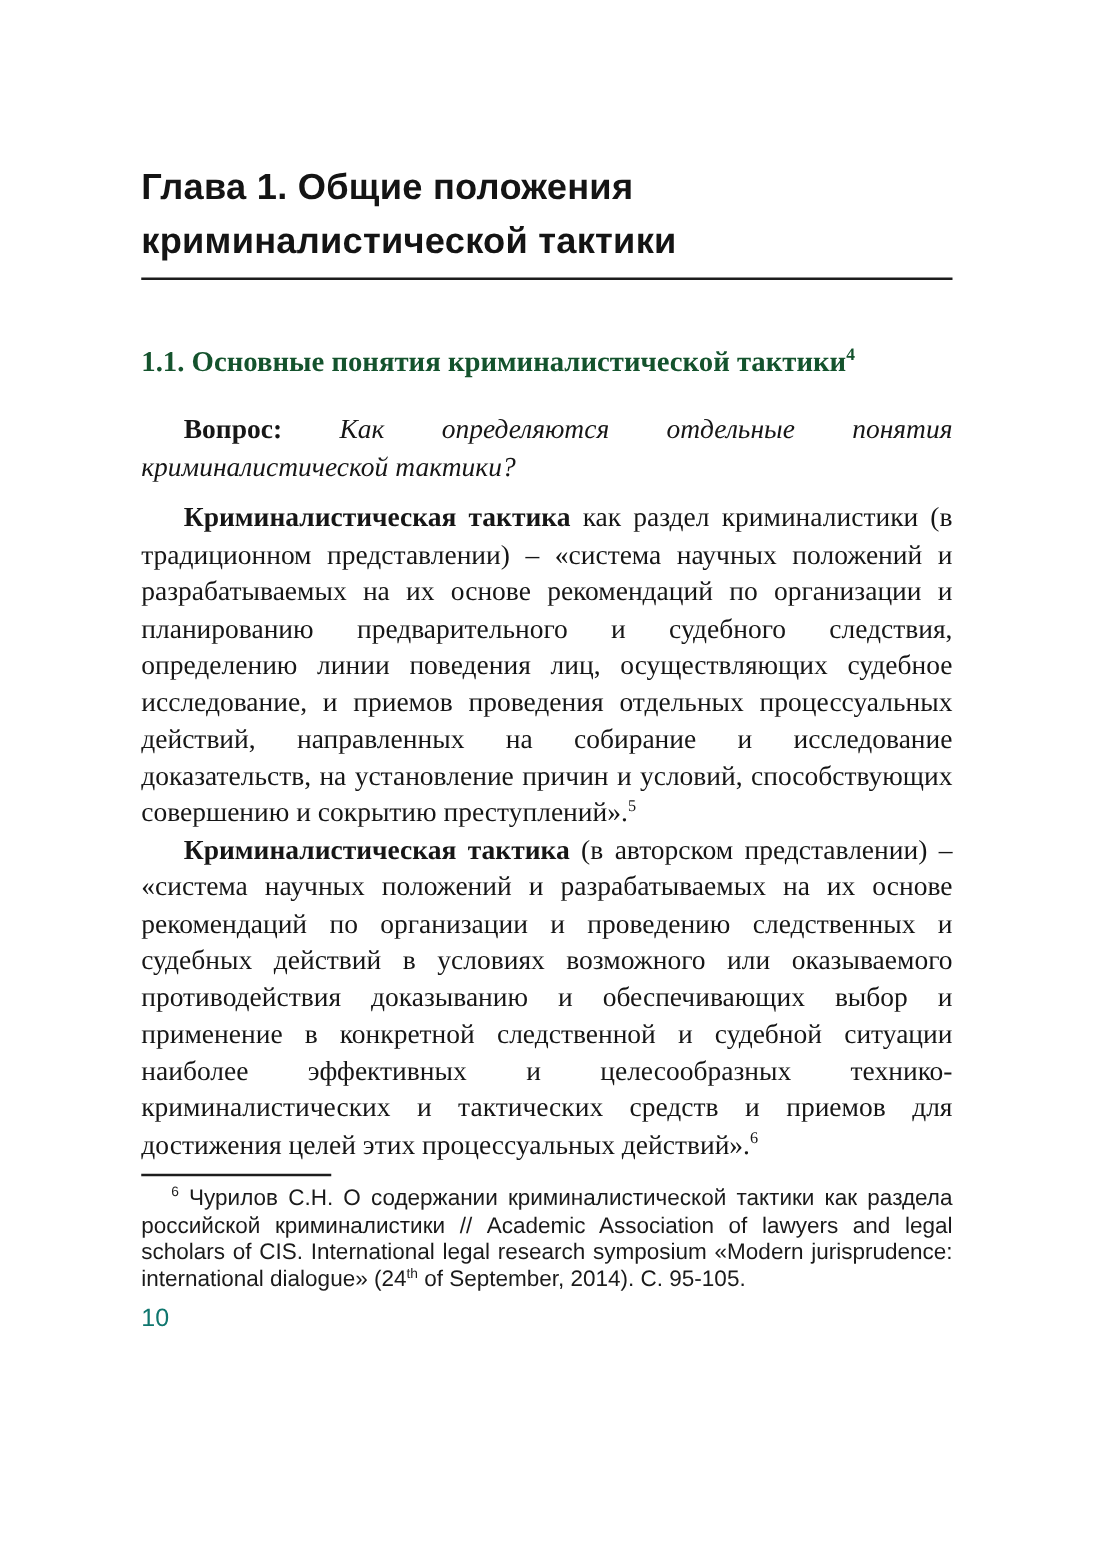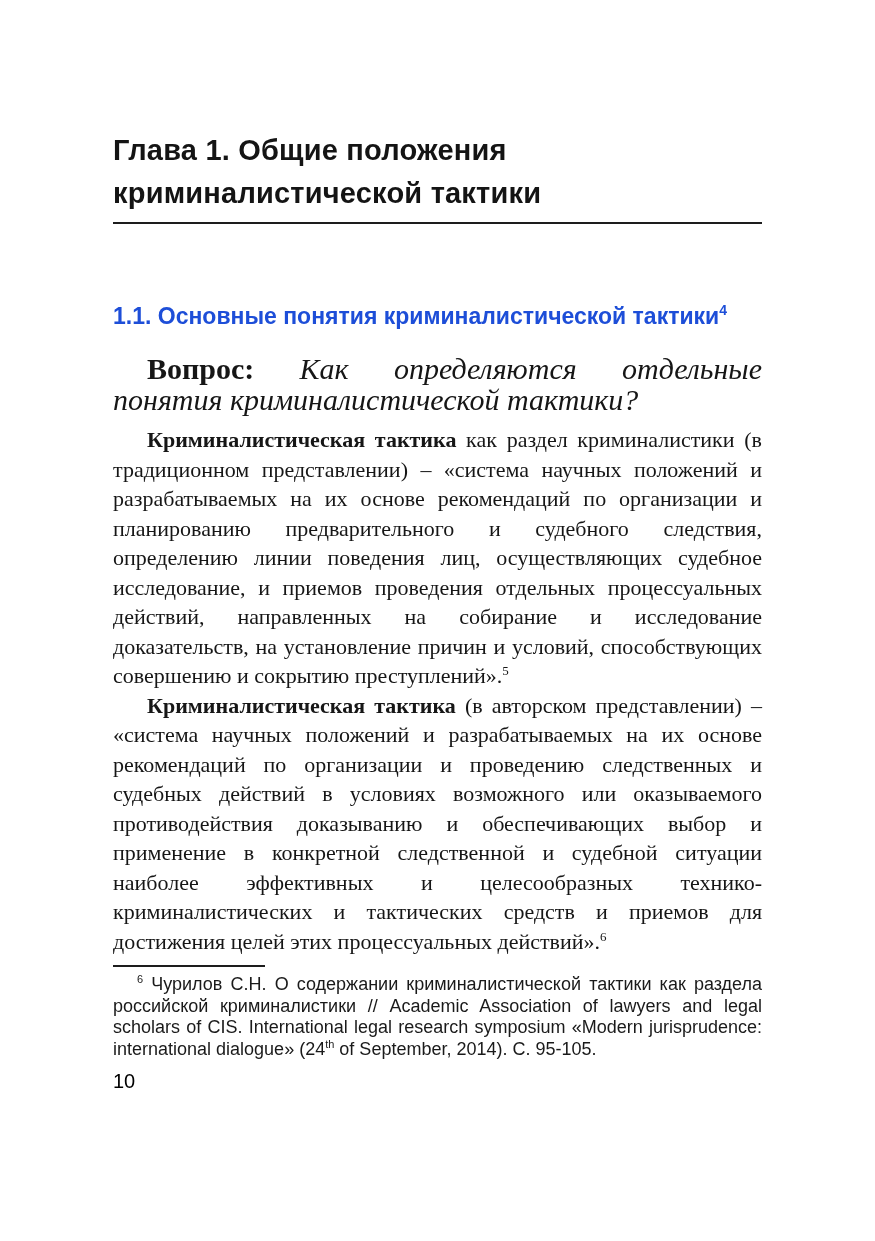--- a/index.html
+++ b/index.html
@@ -26,35 +26,35 @@
     line-height: 43px;
     letter-spacing: 0.2px;
     color: #141414;
   }
   .chapter-rule {
     border: none;
     border-top: 2px solid #1d1d1d;
     margin: 7px 0 0 0;
   }
   .section-title {
-    margin: 77px 0 0 0;
-    font-family: Liberation Sans, sans-serif;
+    margin: 51px 0 0 0;
+    font-family: Liberation Serif, serif;
     font-weight: bold;
     font-size: 23px;
     line-height: 30px;
-    color: #1d4ed8;
+    color: #14532d;
   }
   .section-title sup {
     font-size: 14px;
     line-height: 0;
   }
   p { margin: 0; }
   .question {
     margin-top: 22px;
-    font-size: 30px;
+    font-size: 22px;
     line-height: 31px;
     text-align: justify;
     text-indent: 34px;
     hyphens: auto;
   }
   .q-label { font-weight: bold; }
   .q-text  { font-style: italic; }
   .body-para {
     font-size: 22px;
     line-height: 29.5px;
@@ -87,21 +87,21 @@
     hyphens: auto;
   }
   .footnote sup {
     font-size: 11px;
     line-height: 0;
   }
   .page-number {
     margin-top: 10px;
     font-family: "Liberation Sans", sans-serif;
     font-size: 20px;
-    color: #000000;
+    color: #0f766e;
   }
 </style>
 </head>
 <body>
 
 <div class="page">
 
   <h1 class="chapter-title">Глава 1. Общие положения криминалистической тактики</h1>
 
   <hr class="chapter-rule">

